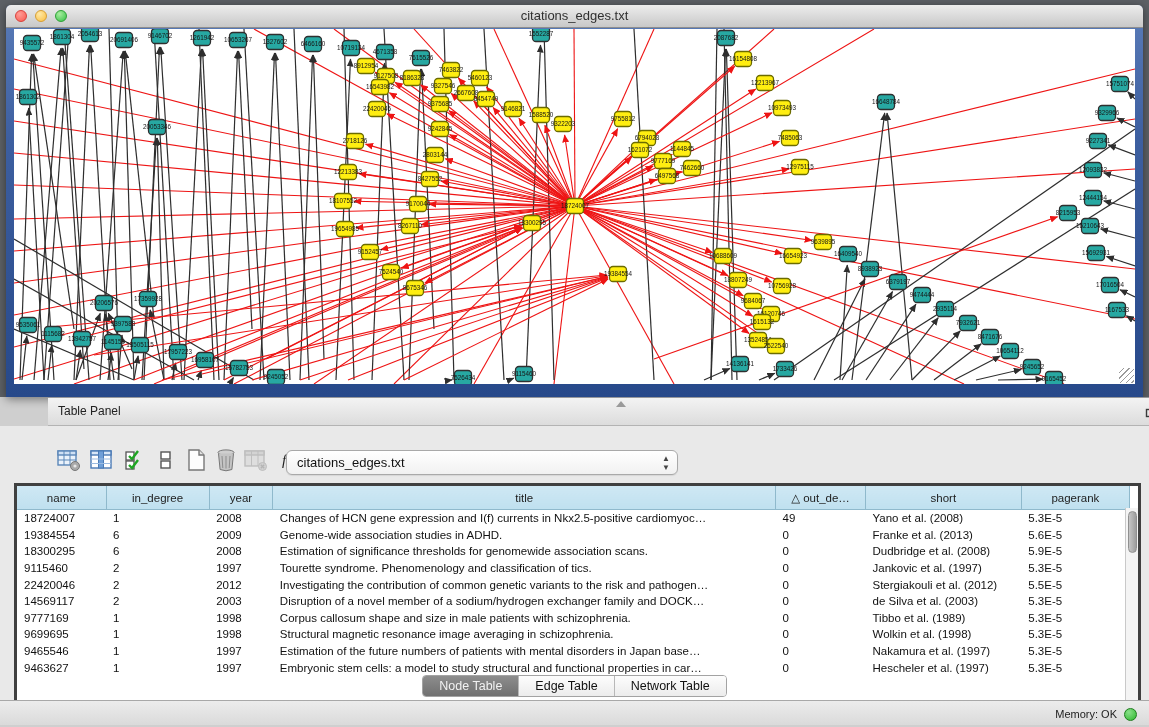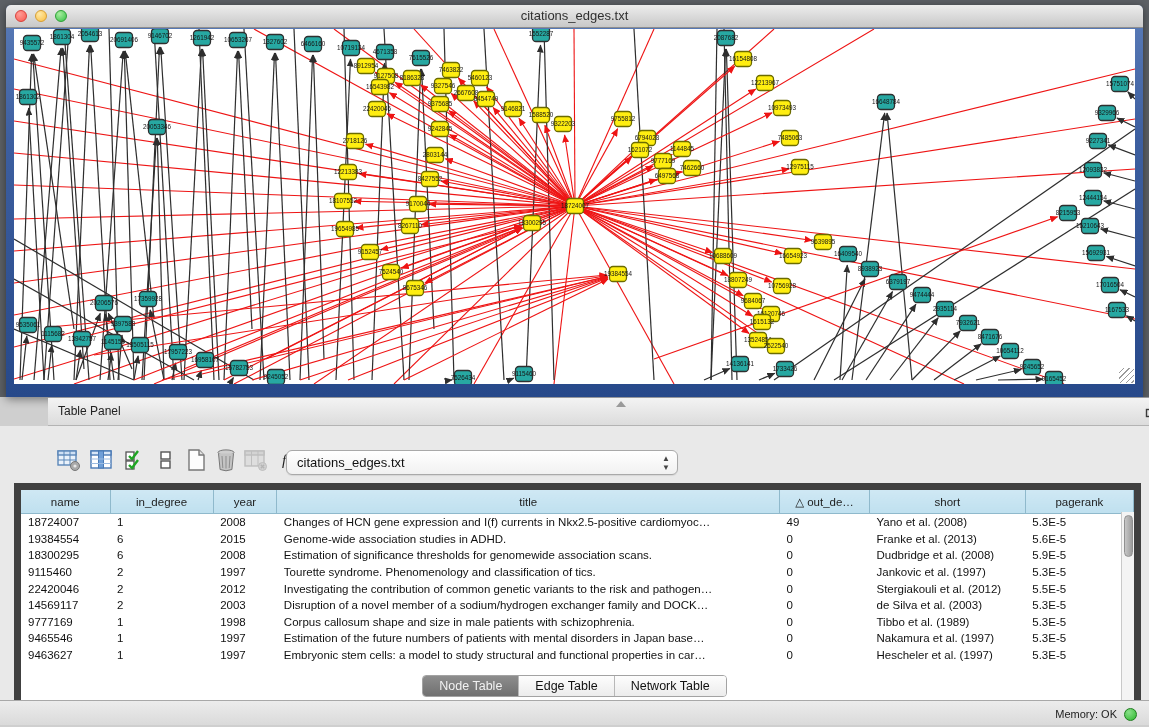--- a/index.html
+++ b/index.html
@@ -72,21 +72,21 @@
     font-size:13px;color:#111;line-height:23px;padding-left:10px;
   }
   .combo .arrows{
     position:absolute;right:7px;top:3px;display:flex;flex-direction:column;line-height:9px;
     font-size:8px;color:#444;
   }
 
   
   .table-wrap{
     position:absolute;top:57px;left:14px;width:1127px;height:242px;box-sizing:border-box;
-    border:7px solid #404040;background:#fff;overflow:hidden;
+    border:3px solid #404040;background:#fff;overflow:hidden;
   }
   table.data{border-collapse:collapse;table-layout:fixed;width:1113px;font-size:11.5px;color:#111;}
   table.data th{
     height:21px;background:linear-gradient(#cfe8f4,#bfe0ef);
     border-right:1px solid #8fb9cc;border-bottom:1px solid #8fb9cc;
     font-weight:normal;font-size:11.5px;color:#1d1d1d;text-align:center;
     overflow:hidden;white-space:nowrap;
   }
   table.data td{
     height:16.6px;padding:0 4px 0 7px;overflow:hidden;white-space:nowrap;
@@ -871,21 +871,21 @@
             <td>1</td>
             <td>2008</td>
             <td>Changes of HCN gene expression and I(f) currents in Nkx2.5-positive cardiomyoc…</td>
             <td>49</td>
             <td>Yano et al. (2008)</td>
             <td>5.3E-5</td>
           </tr>
           <tr>
             <td>19384554</td>
             <td>6</td>
-            <td>2015</td>
+            <td>2009</td>
             <td>Genome-wide association studies in ADHD.</td>
             <td>0</td>
             <td>Franke et al. (2013)</td>
             <td>5.6E-5</td>
           </tr>
           <tr>
             <td>18300295</td>
             <td>6</td>
             <td>2008</td>
             <td>Estimation of significance thresholds for genomewide association scans.</td>
@@ -923,20 +923,29 @@
           <tr>
             <td>9777169</td>
             <td>1</td>
             <td>1998</td>
             <td>Corpus callosum shape and size in male patients with schizophrenia.</td>
             <td>0</td>
             <td>Tibbo et al. (1989)</td>
             <td>5.3E-5</td>
           </tr>
           <tr>
+            <td>9699695</td>
+            <td>1</td>
+            <td>1998</td>
+            <td>Structural magnetic resonance image averaging in schizophrenia.</td>
+            <td>0</td>
+            <td>Wolkin et al. (1998)</td>
+            <td>5.3E-5</td>
+          </tr>
+          <tr>
             <td>9465546</td>
             <td>1</td>
             <td>1997</td>
             <td>Estimation of the future numbers of patients with mental disorders in Japan base…</td>
             <td>0</td>
             <td>Nakamura et al. (1997)</td>
             <td>5.3E-5</td>
           </tr>
           <tr>
             <td>9463627</td>

